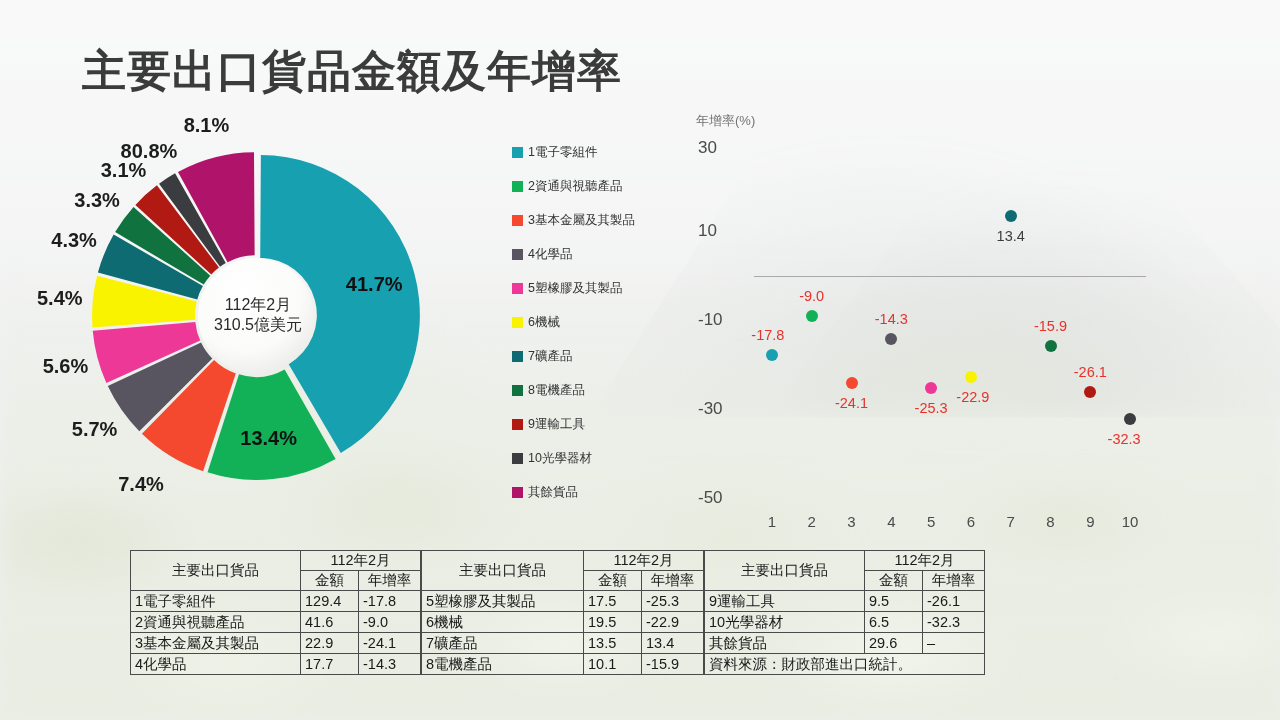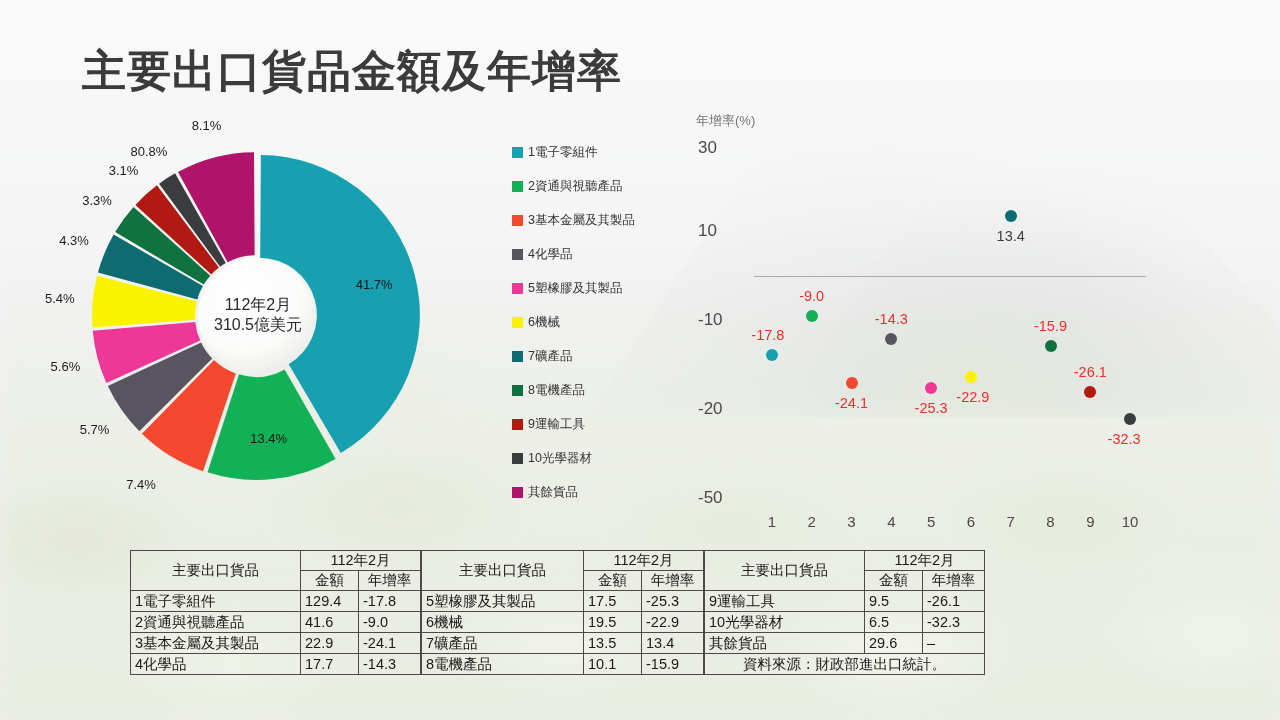--- a/index.html
+++ b/index.html
@@ -54,21 +54,21 @@
   #title {
     position:absolute; left:82px; top:42px;
     font-size:44px; font-weight:bold; color:#3b3b3b;
     letter-spacing:1px; white-space:nowrap;
   }
 
   
   #donut-wrap { position:absolute; left:88px; top:120px; width:340px; height:390px; }
   #donut-svg  { position:absolute; left:0; top:0; }
   .slice-label {
-    position:absolute; font-size:13px; font-weight:normal; color:#1d1d1d;
+    position:absolute; font-size:20px; font-weight:bold; color:#1d1d1d;
     white-space:nowrap; transform:translate(-50%,-50%);
   }
   .slice-label.inside { color:#111; }
   #donut-center {
     position:absolute; left:50%; top:50%; transform:translate(-50%,-50%);
     text-align:center; font-size:16px; color:#2a2a2a; line-height:1.28;
     white-space:nowrap;
   }
 
   
@@ -98,21 +98,21 @@
 
   
   #tables { position:absolute; left:130px; top:550px; display:flex; }
   table { border-collapse:collapse; font-size:14.5px; color:#1a1a1a; }
   table td, table th { border:1px solid #4a4a4a; font-weight:normal; padding:0 4px; }
   .hd-name { text-align:center; vertical-align:middle; }
   .hd-ym   { text-align:center; }
   .hd-sub  { text-align:center; }
   td.name  { text-align:left;  white-space:nowrap; }
   td.num   { text-align:left; white-space:nowrap; }
-  .src-cell { text-align:center; white-space:nowrap; font-size:14.5px; }
+  .src-cell { text-align:left; white-space:nowrap; font-size:14.5px; }
   .tblock1 td.name, .tblock1 th.hd-name { width:170px; }
   .tblock2 td.name, .tblock2 th.hd-name { width:162px; }
   .tblock3 td.name, .tblock3 th.hd-name { width:160px; }
   .c-amt { width:58px; }
   .c-yoy { width:62px; }
   tr { height:21px; }
   tr.hrow { height:20px; }
 </style>
 </head>
 <body>
@@ -212,21 +212,21 @@
       <span class="legend-tx">其餘貨品</span>
     </div>
   </div>
 
 <div id="scatter">
   <div id="scatter-axis-title">年增率(%)</div>
   <div id="zeroline" style="left: 64px; width: 392px; top: 163.5px;"></div>
 <div class="ytick" style="top: 36px;">30</div>
     <div class="ytick" style="top: 119px;">10</div>
     <div class="ytick" style="top: 208px;">-10</div>
-    <div class="ytick" style="top: 297px;">-20</div>
+    <div class="ytick" style="top: 297px;">-30</div>
     <div class="ytick" style="top: 386px;">-50</div>
     <div class="xtick" style="left: 81.9px;">1</div>
     <div class="xtick" style="left: 121.7px;">2</div>
     <div class="xtick" style="left: 161.5px;">3</div>
     <div class="xtick" style="left: 201.3px;">4</div>
     <div class="xtick" style="left: 241.1px;">5</div>
     <div class="xtick" style="left: 280.9px;">6</div>
     <div class="xtick" style="left: 320.7px;">7</div>
     <div class="xtick" style="left: 360.5px;">8</div>
     <div class="xtick" style="left: 400.3px;">9</div>

